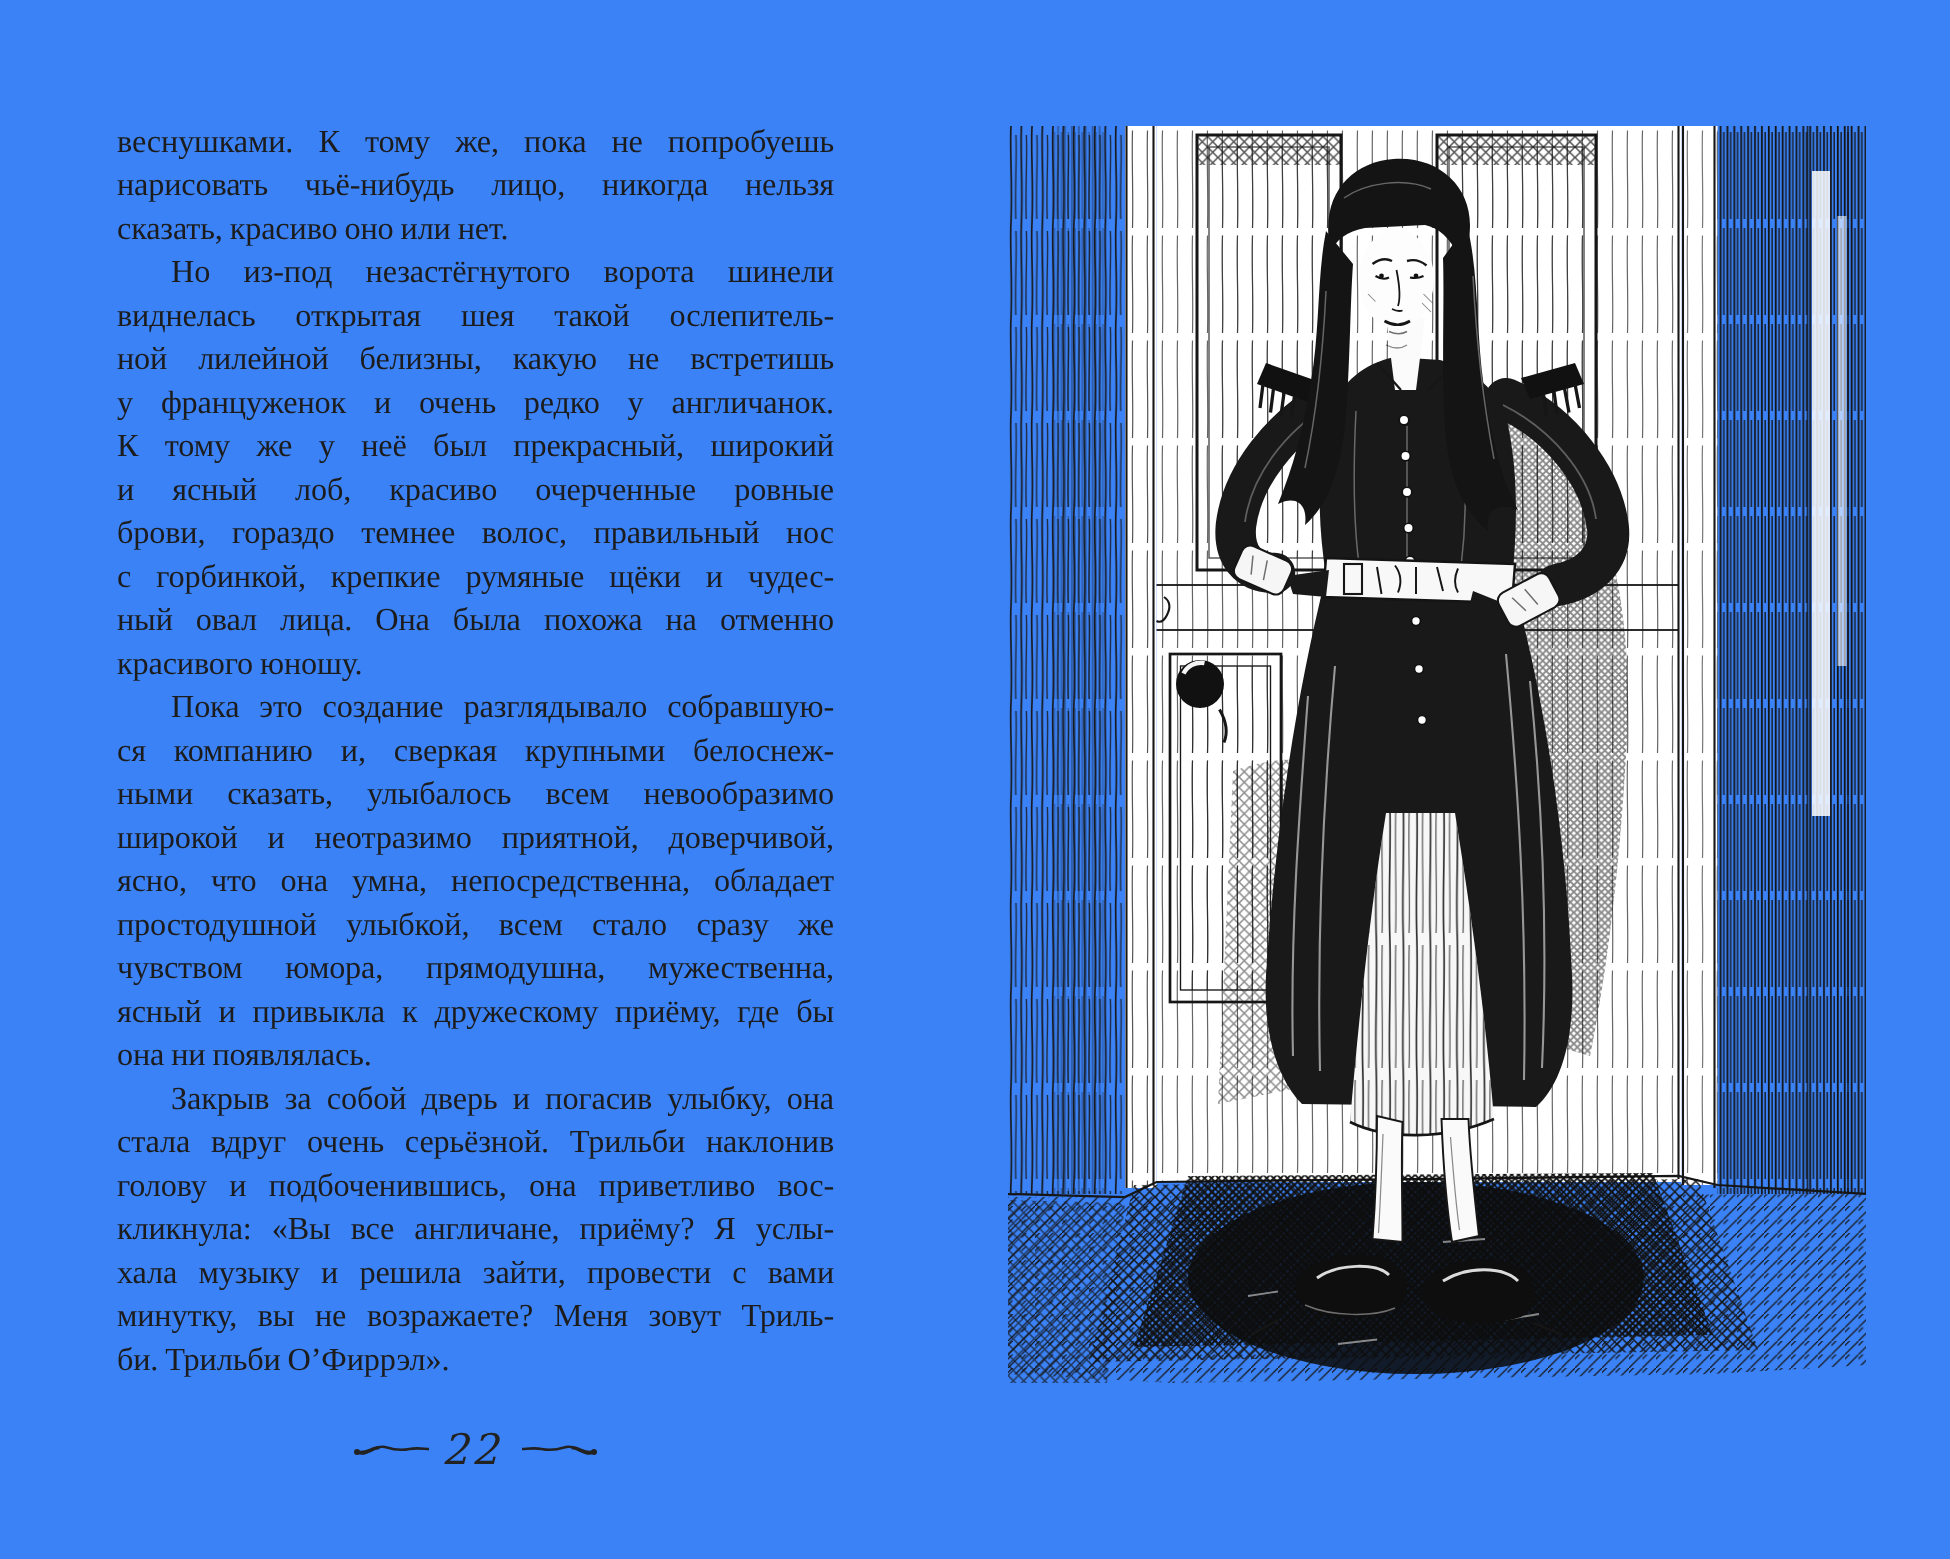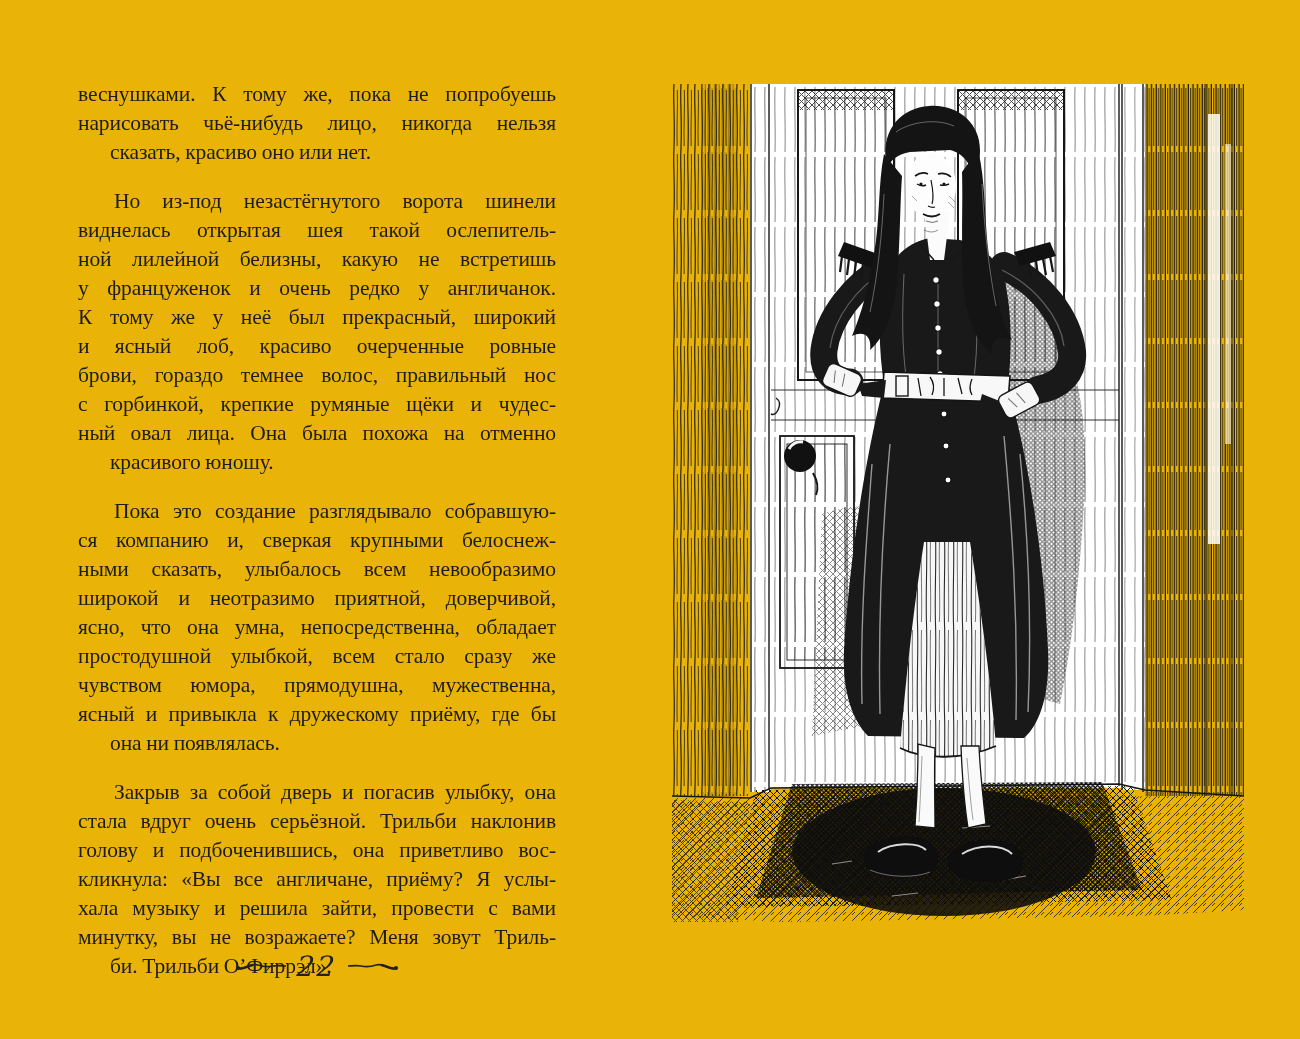--- a/index.html
+++ b/index.html
@@ -1,23 +1,23 @@
 <!DOCTYPE html>
 <html><head>
 <meta charset="utf-8">
 <style>
   html,body{margin:0;padding:0;background:#e8e8e8;}
-  .page{position:relative;width:1300px;height:1039px;background:#eab308;
+  .page{position:relative;width:1300px;height:1039px;background:#3b82f6;
         font-family:"Liberation Serif",serif;color:#1c1c1c;overflow:hidden;}
   .text-column{position:absolute;left:78px;top:80px;width:478px;}
   .para{margin:0;}
   .line{height:29px;line-height:29px;font-size:21.5px;letter-spacing:-0.1px;word-spacing:-0.6px;
         text-align:justify;text-align-last:justify;overflow:hidden;white-space:normal;}
-  .line.end{text-align-last:left;margin-left:32px;}
-  .line.indent{text-indent:36px;margin-top:20px;}
+  .line.end{text-align-last:left;}
+  .line.indent{text-indent:36px;}
   .pagenum-row{position:absolute;left:78px;top:944px;width:478px;height:44px;
         display:flex;align-items:center;justify-content:center;gap:10px;}
   .pagenum-row .num{font-family:"DejaVu Serif",serif;font-style:italic;font-size:28px;
         color:#222;letter-spacing:2px;transform:skewX(-4deg);}
   .flourish{display:block;}
   .illustration{position:absolute;left:672px;top:84px;width:572px;height:838px;}
 </style>
 </head>
 <body>
 

